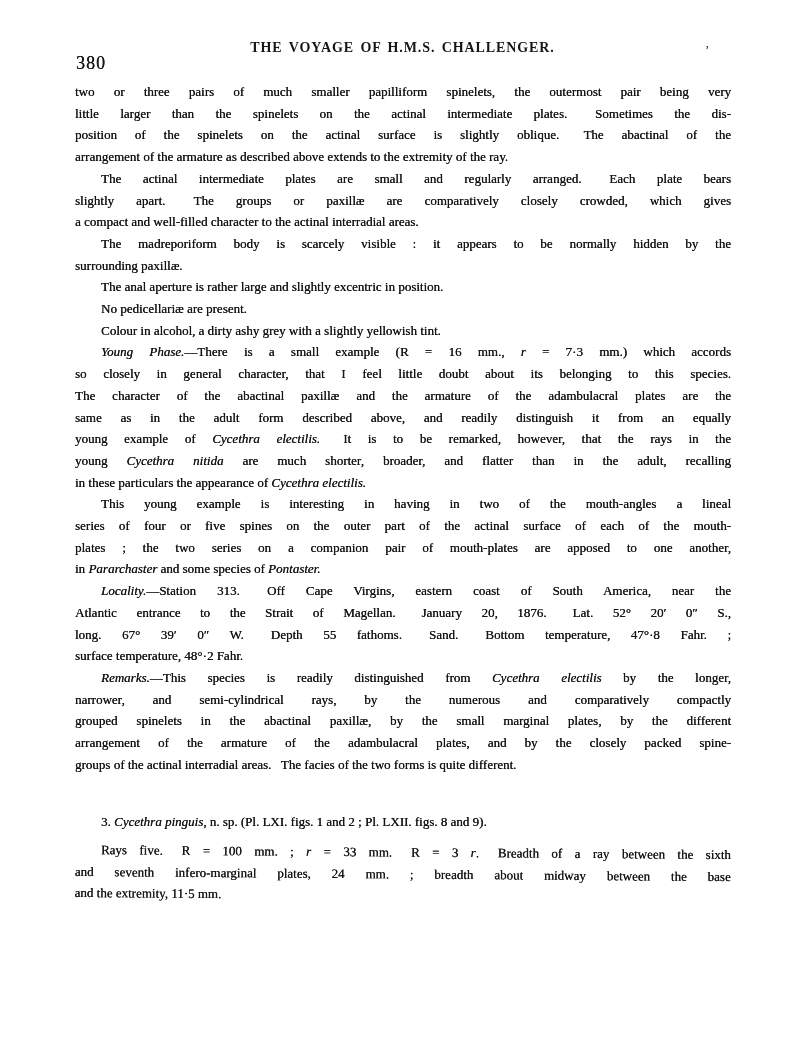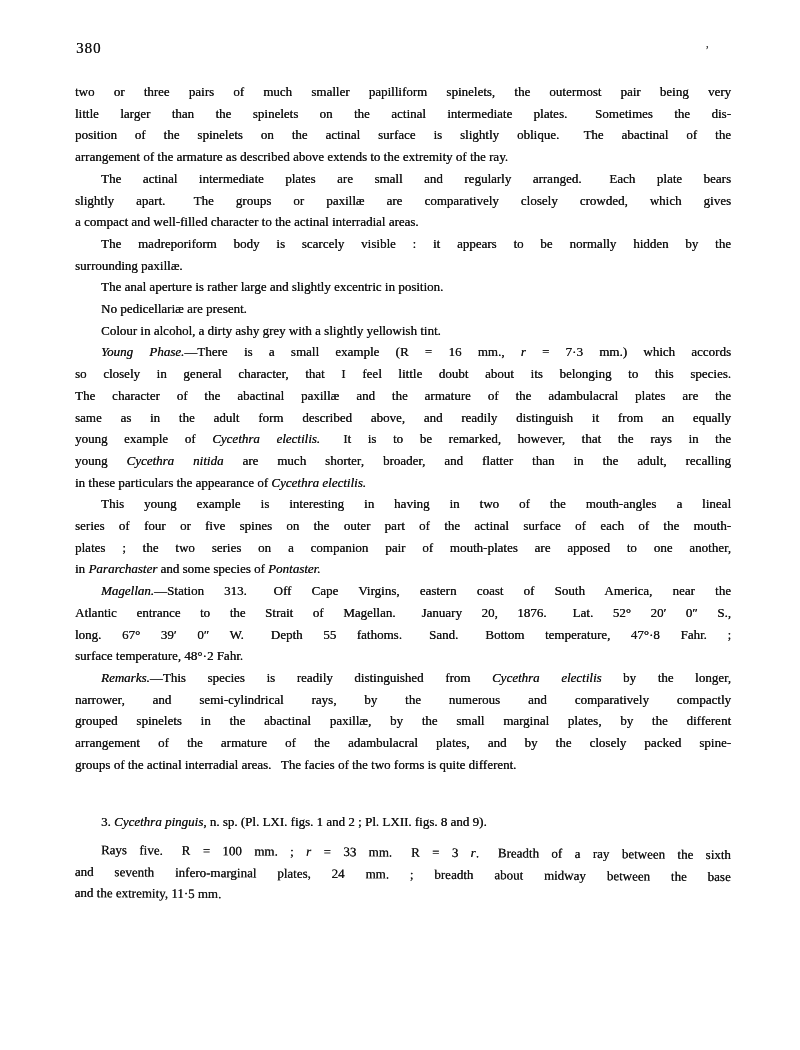--- a/index.html
+++ b/index.html
@@ -15,22 +15,22 @@
   .header {
     position: absolute;
     top: 40px;
     left: 75px;
     right: 70px;
     height: 20px;
   }
   .page-number {
     position: absolute;
     left: 1px;
-    top: 0;
-    font-size: 15px;
+    top: 13px;
+    font-size: 18px;
     letter-spacing: 1px;
     text-shadow: 0.3px 0 0 currentColor;
   }
   .running-title {
     text-align: center;
     font-size: 14px;
     font-weight: bold;
     letter-spacing: 0.9px;
     word-spacing: 2px;
   }
@@ -67,20 +67,21 @@
     transform-origin: 0 0;
   }
   .it { font-style: italic; }
 </style>
 </head>
 <body>
 
 <div class="page">
   <div class="header">
     <span class="page-number">380</span>
+    <div class="running-title">THE VOYAGE OF H.M.S. CHALLENGER.</div>
   </div>
   <span class="stray-mark">’</span>
   <div class="body-text">
       <div class="para">
         <div class="line"><span>two or three pairs of much smaller papilliform spinelets, the outermost pair being very</span></div>
         <div class="line"><span>little larger than the spinelets on the actinal intermediate plates.  Sometimes the dis-</span></div>
         <div class="line"><span>position of the spinelets on the actinal surface is slightly oblique.  The abactinal of the</span></div>
         <div class="line last"><span>arrangement of the armature as described above extends to the extremity of the ray.</span></div>
       </div>
       <div class="para">
@@ -110,21 +111,21 @@
         <div class="line"><span>young </span><span class="it">Cycethra nitida</span><span> are much shorter, broader, and flatter than in the adult, recalling</span></div>
         <div class="line last"><span>in these particulars the appearance of </span><span class="it">Cycethra electilis.</span></div>
       </div>
       <div class="para">
         <div class="line indent"><span>This young example is interesting in having in two of the mouth-angles a lineal</span></div>
         <div class="line"><span>series of four or five spines on the outer part of the actinal surface of each of the mouth-</span></div>
         <div class="line"><span>plates ; the two series on a companion pair of mouth-plates are apposed to one another,</span></div>
         <div class="line last"><span>in </span><span class="it">Pararchaster</span><span> and some species of </span><span class="it">Pontaster.</span></div>
       </div>
       <div class="para">
-        <div class="line indent"><span class="it">Magellan.</span><span>—Station 313.  Off Cape Virgins, eastern coast of South America, near the</span></div>
+        <div class="line indent"><span class="it">Locality.</span><span>—Station 313.  Off Cape Virgins, eastern coast of South America, near the</span></div>
         <div class="line"><span>Atlantic entrance to the Strait of Magellan.  January 20, 1876.  Lat. 52° 20′ 0″ S.,</span></div>
         <div class="line"><span>long. 67° 39′ 0″ W.  Depth 55 fathoms.  Sand.  Bottom temperature, 47°·8 Fahr. ;</span></div>
         <div class="line last"><span>surface temperature, 48°·2 Fahr.</span></div>
       </div>
       <div class="para">
         <div class="line indent"><span class="it">Remarks.</span><span>—This species is readily distinguished from </span><span class="it">Cycethra electilis</span><span> by the longer,</span></div>
         <div class="line"><span>narrower, and semi-cylindrical rays, by the numerous and comparatively compactly</span></div>
         <div class="line"><span>grouped spinelets in the abactinal paxillæ, by the small marginal plates, by the different</span></div>
         <div class="line"><span>arrangement of the armature of the adambulacral plates, and by the closely packed spine-</span></div>
         <div class="line last"><span>groups of the actinal interradial areas.  The facies of the two forms is quite different.</span></div>

